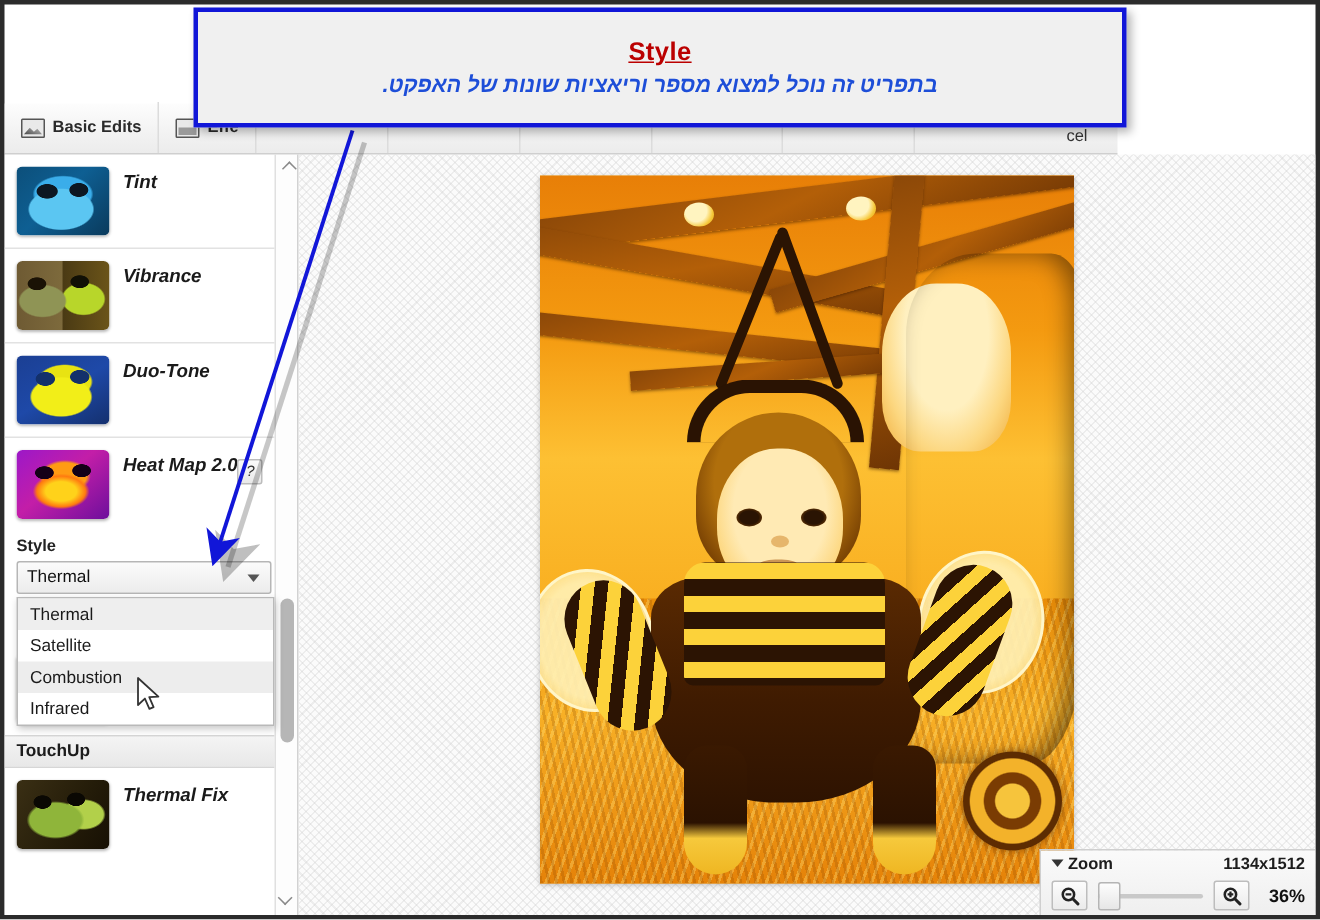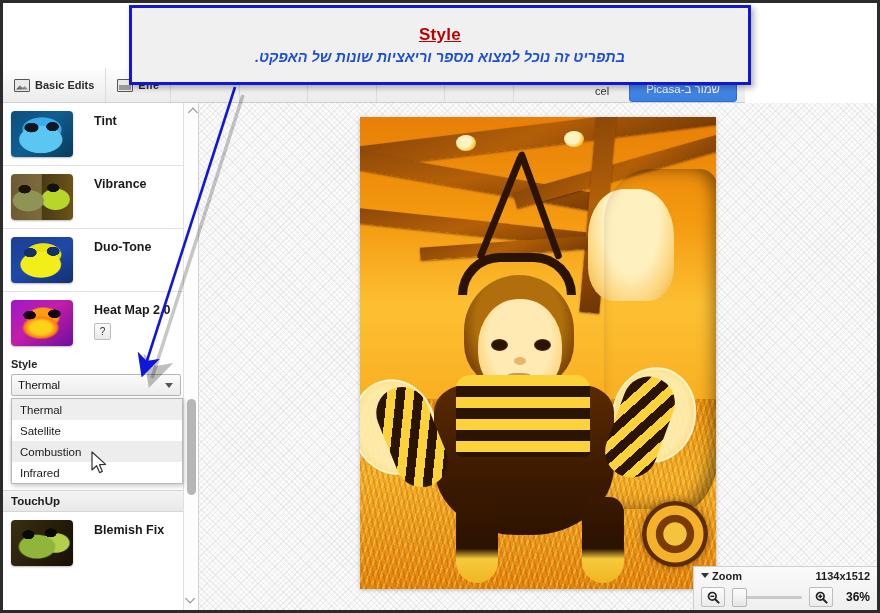--- a/index.html
+++ b/index.html
@@ -101,26 +101,27 @@
     width: 196px;
     bottom: 0;
     background: #ffffff;
     border-right: 1px solid #d2d2d2;
     overflow: hidden;
     z-index: 3;
   }
   .effect-row {
     display: flex;
     align-items: flex-start;
-    gap: 21px;
+    gap: 9px;
     padding: 8px 6px 8px 8px;
     border-bottom: 1px solid #e2e2e2;
     cursor: pointer;
     position: relative;
     min-height: 56px;
+    font-style: italic;
   }
   .thumb {
     width: 62px; height: 46px;
     border-radius: 4px;
     flex: none;
     position: relative;
     overflow: hidden;
     box-shadow: 0 1px 2px rgba(0,0,0,.28);
   }
   .thumb .frog {
@@ -587,21 +588,20 @@
         <div class="tab-div"></div>
       <div class="tb-gap"></div>
         <div class="tab-div"></div>
       <div class="tb-gap"></div>
         <div class="tab-div"></div>
       <div class="tb-gap"></div>
         <div class="tab-div"></div>
       <div class="tb-gap"></div>
     </div>
     <button class="btn-cancel">cel</button>
-    <button class="btn-save">שמור ב-Picasa</button>
   </div>
 
   <div class="sidebar">
 
     <div class="effect-row">
       <div class="thumb t-tint">
           <div class="frog"></div>
         </div>
       <div class="eff-label">Tint</div>
     </div>
@@ -619,21 +619,21 @@
         </div>
       <div class="eff-label">Duo-Tone</div>
     </div>
 
     <div class="effect-row" style="border-bottom:none;">
       <div style="display:flex;flex-direction:column;align-items:center;">
         <div class="thumb t-heat">
             <div class="frog"></div>
           </div>
       </div>
-      <div style="display:flex;flex-direction:column;justify-content:space-between;">
+      <div style="display:flex;flex-direction:row;justify-content:space-between;">
         <div class="eff-label">Heat Map 2.0</div>
         <div class="help-btn">?</div>
       </div>
     </div>
 
     <div class="style-block">
       <div class="style-lbl">Style</div>
       <div class="select-box">
         <span>Thermal</span>
         <span class="select-caret"></span>
@@ -652,21 +652,21 @@
           <div class="frog"></div>
         </div>
     </div>
 
     <div class="section-hdr">TouchUp</div>
 
     <div class="effect-row" style="border-bottom:none;">
       <div class="thumb t-blemish">
           <div class="frog"></div>
         </div>
-      <div class="eff-label">Blemish Fix</div>
+      <div class="eff-label">Thermal Fix</div>
     </div>
 
     <div class="sb-scroll">
       <div class="sb-arrow up">
           <span class="chev u"></span>
         </div>
       <div class="sb-thumb"></div>
       <div class="sb-arrow down">
           <span class="chev d"></span>
         </div>

